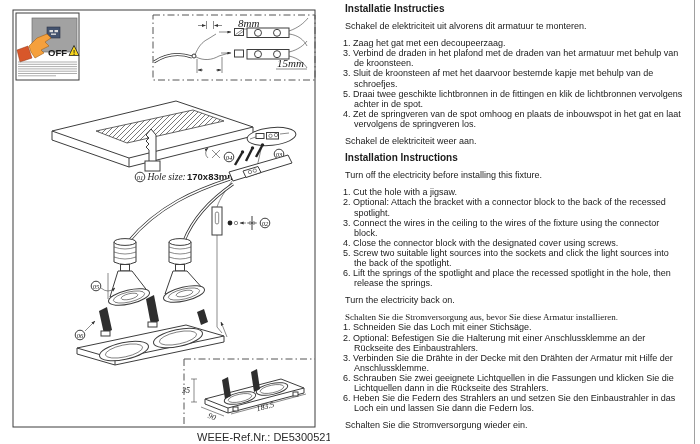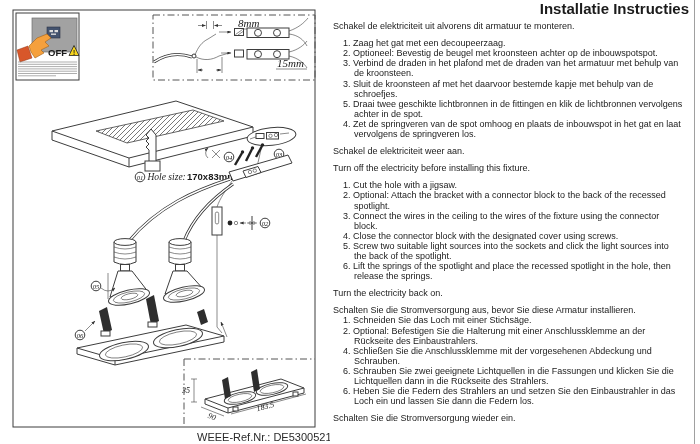--- a/index.html
+++ b/index.html
@@ -6,26 +6,26 @@
   body { background:#ffffff; }
   .page {
     position:relative; width:700px; height:444px; background:#ffffff;
     overflow:hidden; font-family:"Liberation Sans", sans-serif;
   }
   
   .instructions {
     position:absolute; left:333px; top:0; width:360px;
     font:9px/10.1px "Liberation Sans", sans-serif; color:#1b1b1b;
   }
-  .instructions h3 { font-size:15px; font-weight:bold; margin:7px 4px;text-align:right; }
+  .instructions h3 { font-size:10px; font-weight:bold; margin:7px 12px; }
   .instructions h3.first { margin-top:4px; }
-  .instructions p { margin:7px 0; }
+  .instructions p { margin:7px 12px; }
   .instructions ul { list-style:none; margin:7px 10px; padding:0; }
   .instructions li { padding-left:11px; text-indent:-11px; }
-  .sec-de p.intro { margin-bottom:0; }
+  .sec-de p.intro { margin-bottom:0;font-family:Liberation Serif, serif; }
   .sec-de ul { margin-top:0; }
   
   svg text { fill:#1a1a1a; }
   .ln   { fill:none; stroke:#3d3d3d; stroke-width:1; }
   .lnw  { fill:#ffffff; stroke:#3d3d3d; stroke-width:1; }
   .thin { fill:none; stroke:#3d3d3d; stroke-width:0.6; }
   .dash { fill:none; stroke:#555; stroke-width:1; stroke-dasharray:7 3 1.5 3; }
   .cable-out { fill:none; stroke:#333; stroke-width:3; }
   .cable-in  { fill:none; stroke:#fff; stroke-width:1.5; }
   .co   { font:italic 6.5px "Liberation Serif", serif; text-anchor:middle; }
@@ -300,48 +300,48 @@
   <div style="position:absolute;left:694px;top:0;width:1px;height:444px;background:#a0a0a0;"></div>
 
   
   <div class="instructions">
 
     <section>
       <h3 class="first">Installatie Instructies</h3>
       <p>Schakel de elektriciteit uit alvorens dit armatuur te monteren.</p>
       <ul>
         <li>1. Zaag het gat met een decoupeerzaag.</li>
-        <li>2. Optioneel: Bevestig de beugel met kroonsteen achter op de inbouwspotspot.</li>
         <li>3. Verbind de draden in het plafond met de draden van het armatuur met behulp van de kroonsteen.</li>
         <li>3. Sluit de kroonsteen af met het daarvoor bestemde kapje met behulp van de schroefjes.</li>
         <li>5. Draai twee geschikte lichtbronnen in de fittingen en klik de lichtbronnen vervolgens achter in de spot.</li>
         <li>4. Zet de springveren van de spot omhoog en plaats de inbouwspot in het gat en laat vervolgens de springveren los.</li>
       </ul>
       <p>Schakel de elektriciteit weer aan.</p>
     </section>
 
     <section>
+      <h3>Installation Instructions</h3>
       <p>Turn off the electricity before installing this fixture.</p>
       <ul>
         <li>1. Cut the hole with a jigsaw.</li>
         <li>2. Optional: Attach the bracket with a connector block to the back of the recessed spotlight.</li>
         <li>3. Connect the wires in the ceiling to the wires of the fixture using the connector block.</li>
         <li>4. Close the connector block with the designated cover using screws.</li>
         <li>5. Screw two suitable light sources into the sockets and click the light sources into the back of the spotlight.</li>
         <li>6. Lift the springs of the spotlight and place the recessed spotlight in the hole, then release the springs.</li>
       </ul>
       <p>Turn the electricity back on.</p>
     </section>
 
     <section class="sec-de">
       <p class="intro">Schalten Sie die Stromversorgung aus, bevor Sie diese Armatur installieren.</p>
       <ul>
         <li>1. Schneiden Sie das Loch mit einer Stichsäge.</li>
         <li>2. Optional: Befestigen Sie die Halterung mit einer Anschlussklemme an der Rückseite des Einbaustrahlers.</li>
-        <li>4. Schließen Sie die Anschlussklemme mit der vorgesehenen Abdeckung und Schrauben.</li>
+        <li>3. Verbinden Sie die Drähte in der Decke mit den Drähten der Armatur mit Hilfe der Anschlussklemme.</li>
         <li>6. Schrauben Sie zwei geeignete Lichtquellen in die Fassungen und klicken Sie die Lichtquellen dann in die Rückseite des Strahlers.</li>
         <li>6. Heben Sie die Federn des Strahlers an und setzen Sie den Einbaustrahler in das Loch ein und lassen Sie dann die Federn los.</li>
       </ul>
       <p>Schalten Sie die Stromversorgung wieder ein.</p>
     </section>
 
   </div>
 </div>
 
 </body></html>

